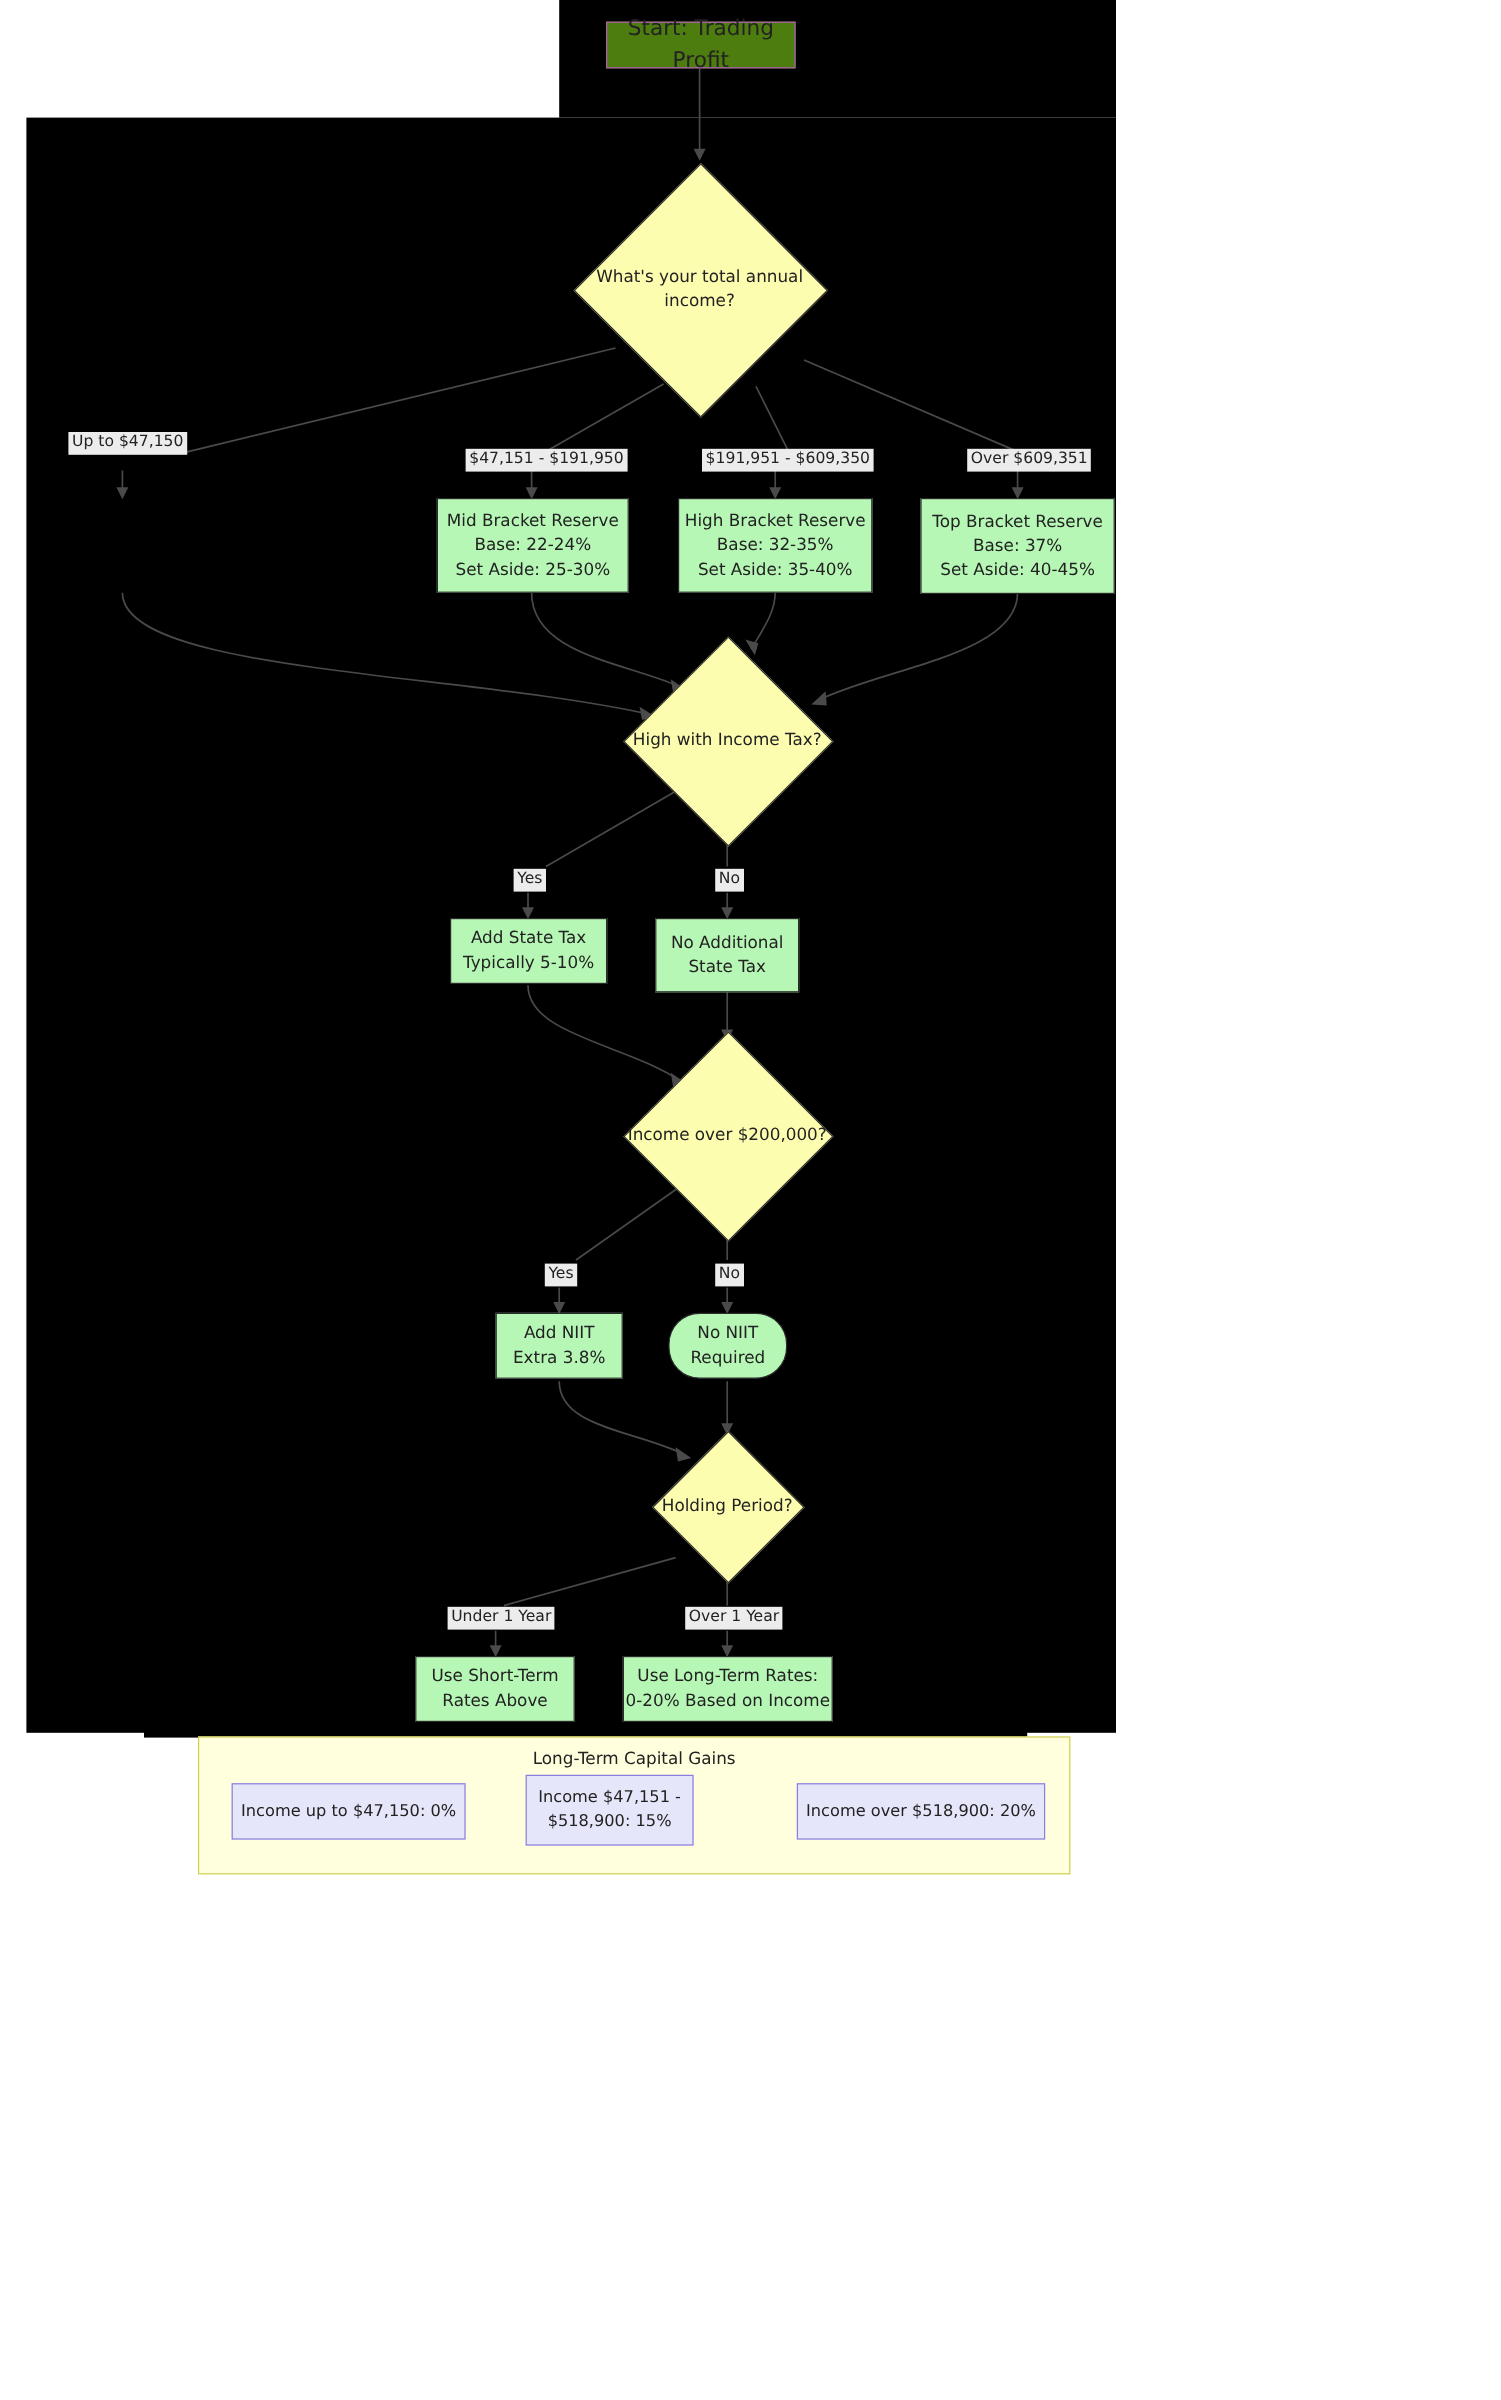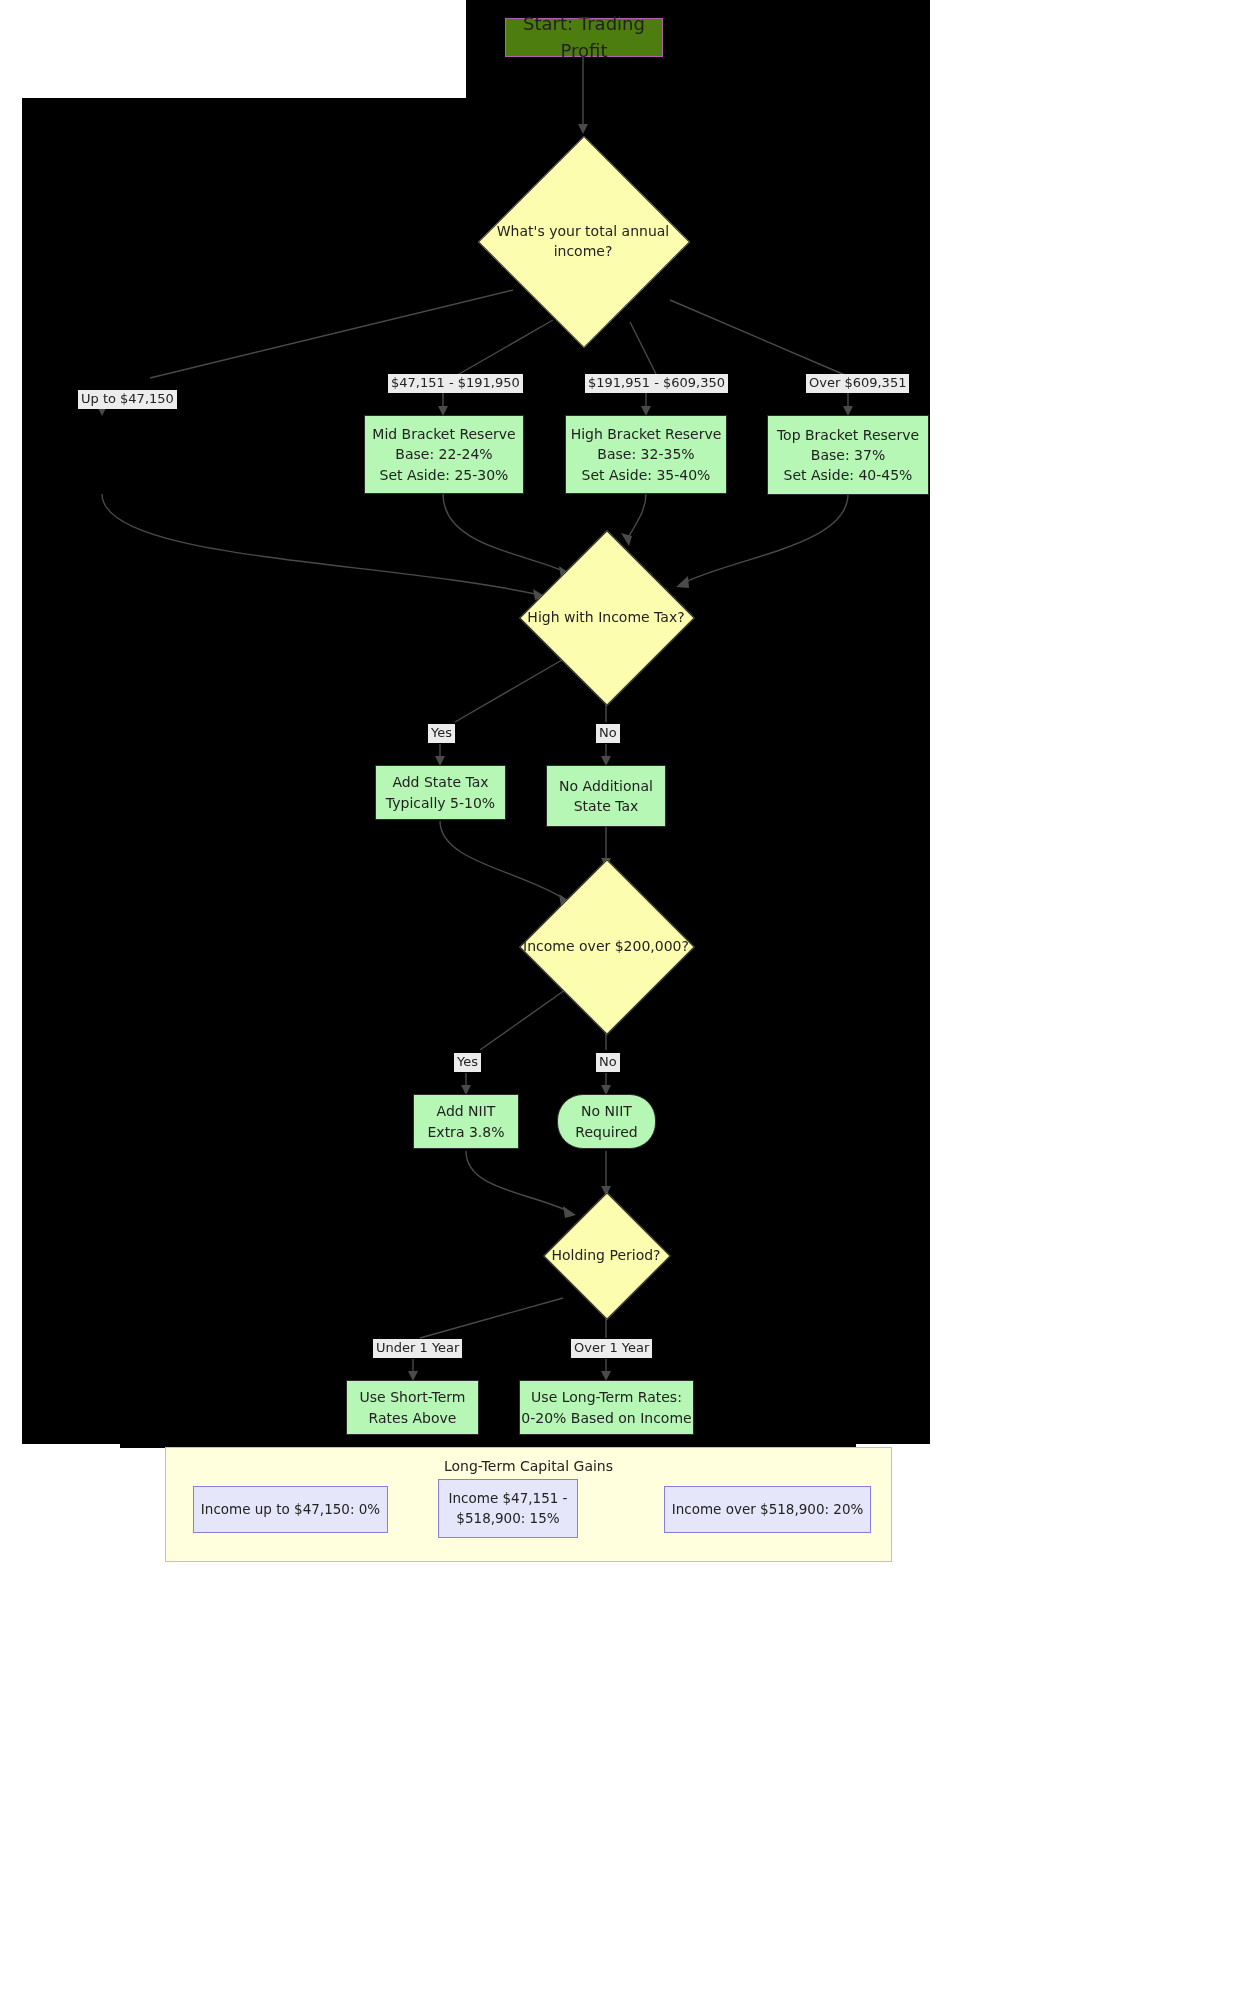--- a/index.html
+++ b/index.html
@@ -112,21 +112,21 @@
   <div class="node rect start" style="left:505px;top:18px;width:158px;height:39px;">
     <span class="ml">Start: Trading Profit</span>
   </div>
 
   <div class="diamond" style="left:509px;top:167px;width:148px;height:148px;">
     <div class="dshape"></div>
     <div class="dtext ml">What's your total annual
 income?</div>
   </div>
 
-  <div class="elabel" style="left:57px;top:390px;margin-left:21px;">Up to $47,150</div>
+  <div class="elabel" style="left:57px;top:360px;">Up to $47,150</div>
   <div class="elabel" style="left:388px;top:374px;">$47,151 - $191,950</div>
   <div class="elabel" style="left:585px;top:374px;">$191,951 - $609,350</div>
   <div class="elabel" style="left:806px;top:374px;">Over $609,351</div>
 
   <div class="node rect proc ml" style="left:364px;top:415px;width:160px;height:79px;">
     <span class="ml">Mid Bracket Reserve
 Base: 22-24%
 Set Aside: 25-30%</span>
   </div>
   <div class="node rect proc ml" style="left:565px;top:415px;width:162px;height:79px;">

